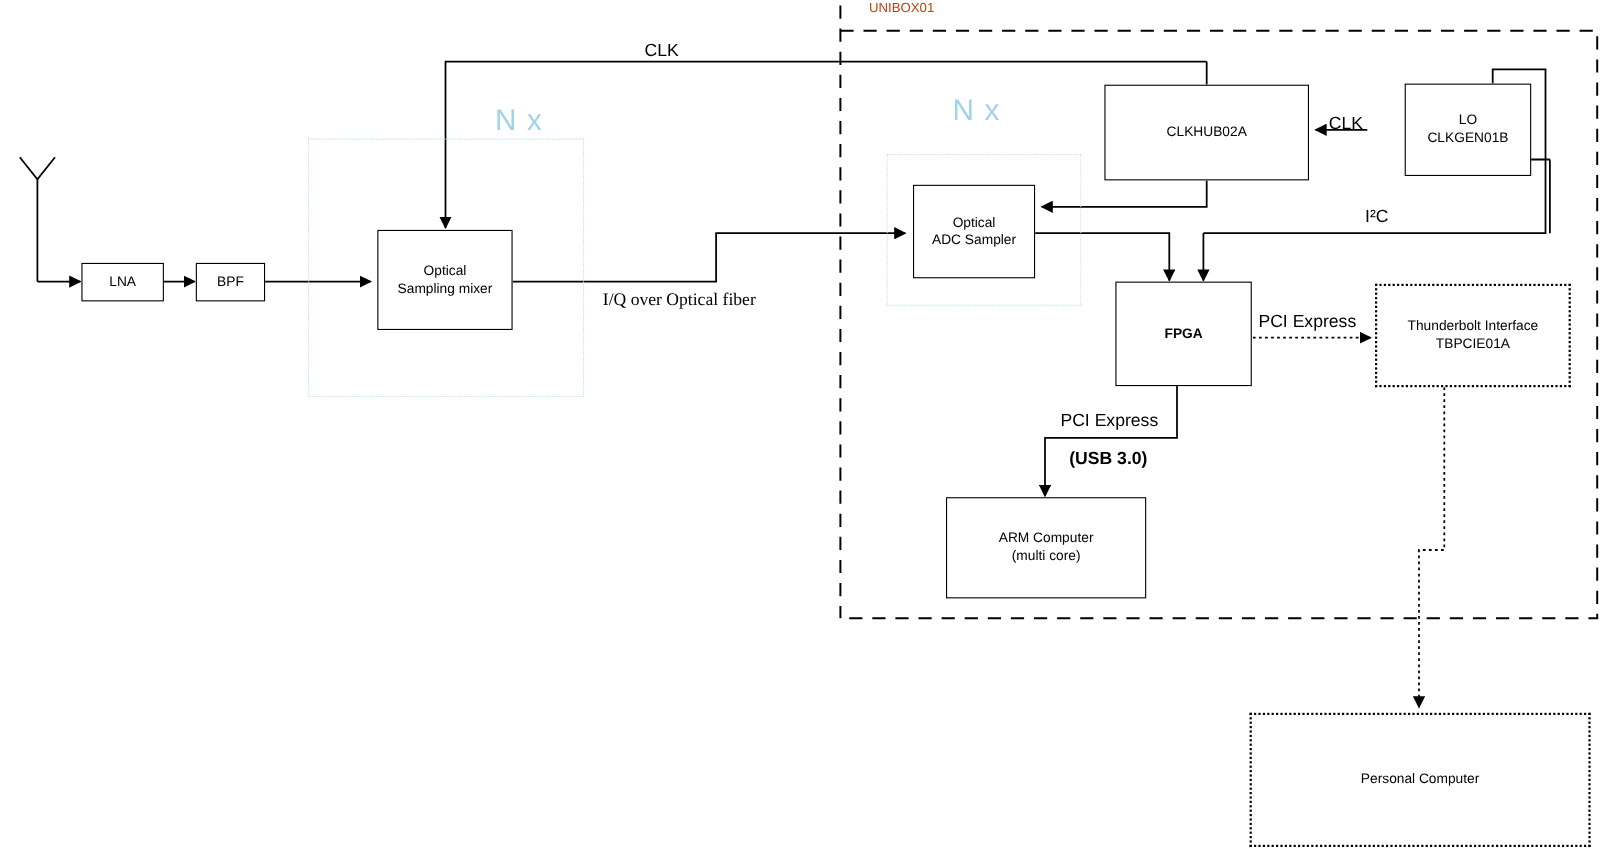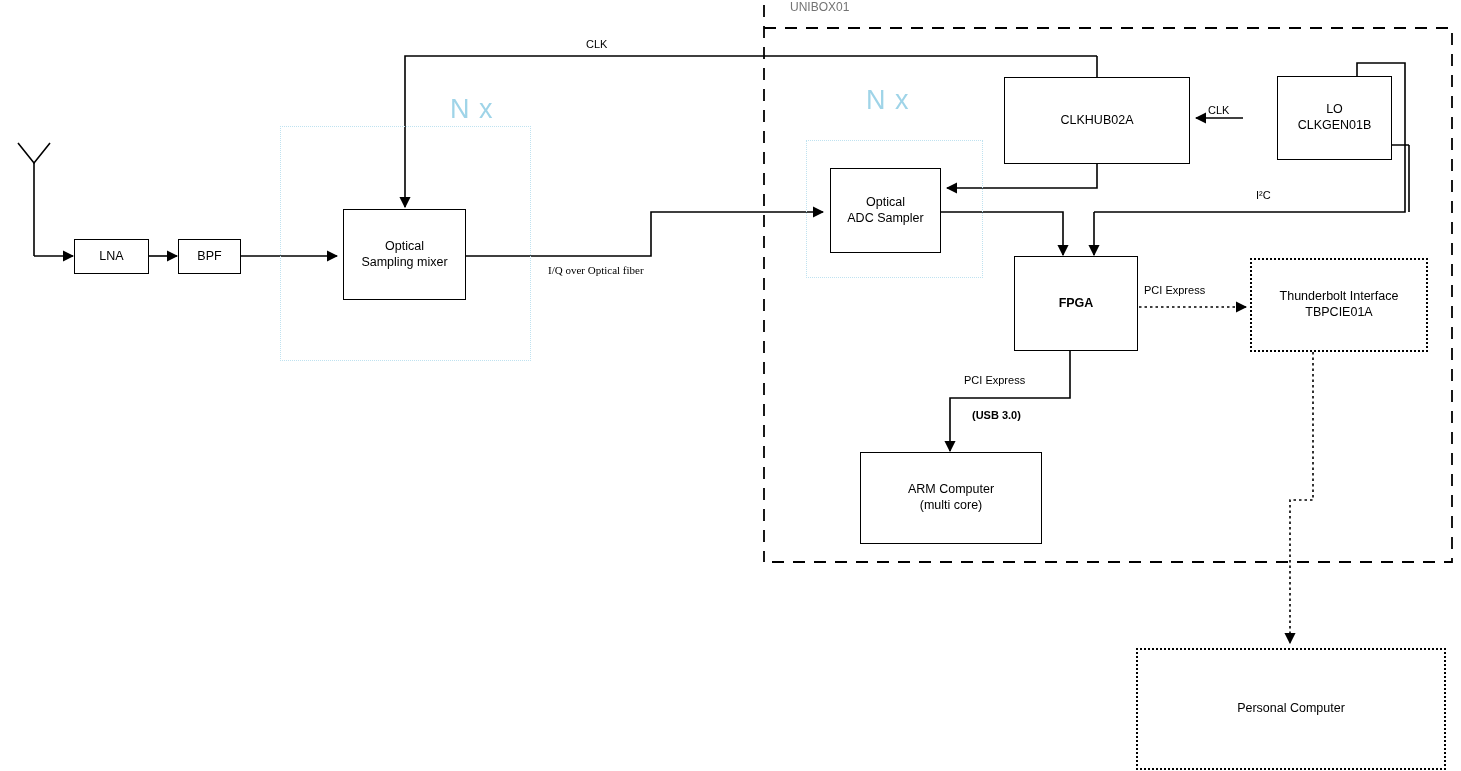--- a/index.html
+++ b/index.html
@@ -34,40 +34,40 @@
     font-size: 12.5px;
     color: #000000;
     line-height: 1.25;
     white-space: pre-line;
   }
   .node.dotted {
     border: 2px dotted #000000;
   }
   .label {
     position: absolute;
-    font-size: 11px;
+    font-size: 16px;
     color: #000000;
     white-space: nowrap;
   }
   .nx-label {
     position: absolute;
     font-size: 27px;
     color: #9fd4e8;
     letter-spacing: 1px;
   }
   .nx-box {
     position: absolute;
     box-sizing: border-box;
     border: 1.3px dotted #bfe2f0;
     background: transparent;
   }
   .unibox-label {
     position: absolute;
     font-size: 12px;
-    color: #737373;
+    color: #c2410c;
   }
 </style>
 </head>
 <body>
 
 <div id="stage">
 
   <svg id="svg-layer" viewBox="0 0 1461 771" xmlns="http://www.w3.org/2000/svg">
     <defs>
       <marker id="arrow" viewBox="0 0 10 10" refX="9" refY="5" markerWidth="7" markerHeight="7" orient="auto-start-reverse">
@@ -153,21 +153,21 @@
 
   <div class="node" style="left:860px; top:452px; width:182px; height:92px;">ARM Computer
 (multi core)</div>
 
   <div class="node dotted" style="left:1136px; top:648px; width:310px; height:122px;">Personal Computer</div>
 
   <div class="label" style="left:586px; top:38px;">CLK</div>
 
   <div class="label" style="left:1208px; top:104px;">CLK</div>
 
-  <div class="label" style="left:1241px; top:189px;margin-left:15px;">I²C</div>
+  <div class="label" style="left:1241px; top:189px;">I²C</div>
 
   <div class="label" style="left:548px; top:264px;font-family:Liberation Serif, serif;">I/Q over Optical fiber</div>
 
   <div class="label" style="left:1144px; top:284px;">PCI Express</div>
 
   <div class="label" style="left:964px; top:374px;">PCI Express</div>
 
   <div class="label" style="left:972px; top:409px;font-weight:bold;">(USB 3.0)</div>
 
 </div>

